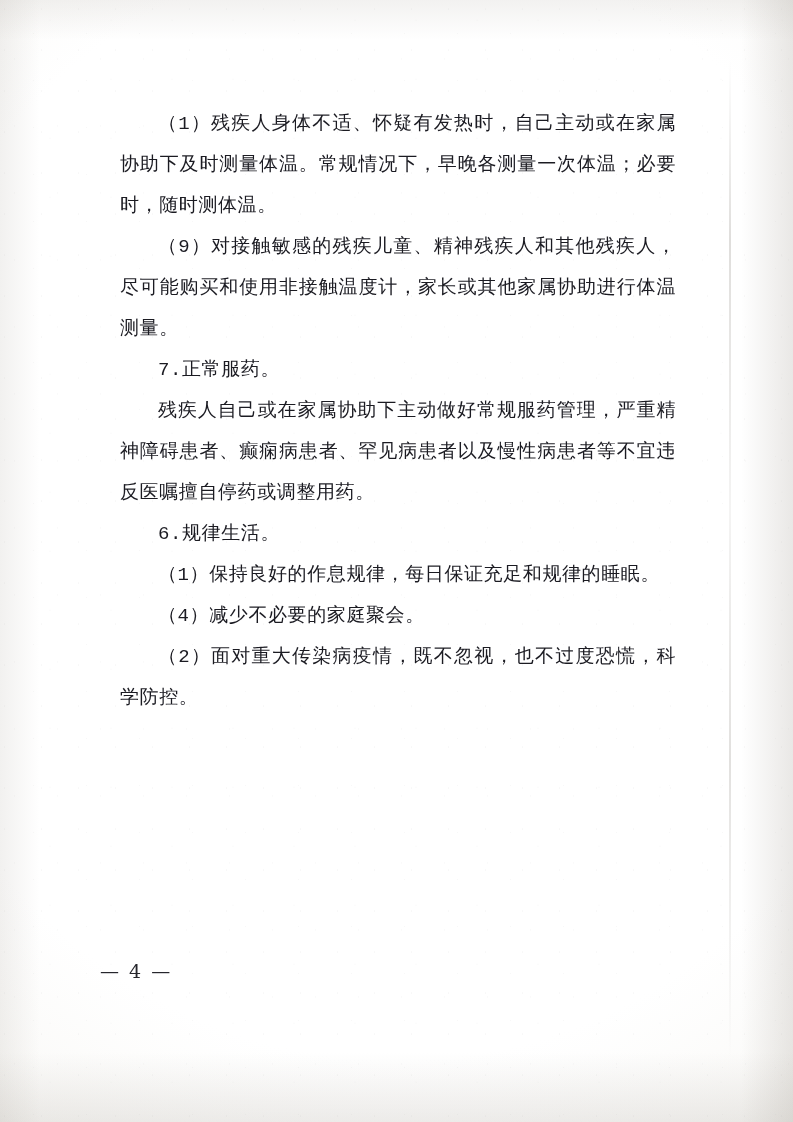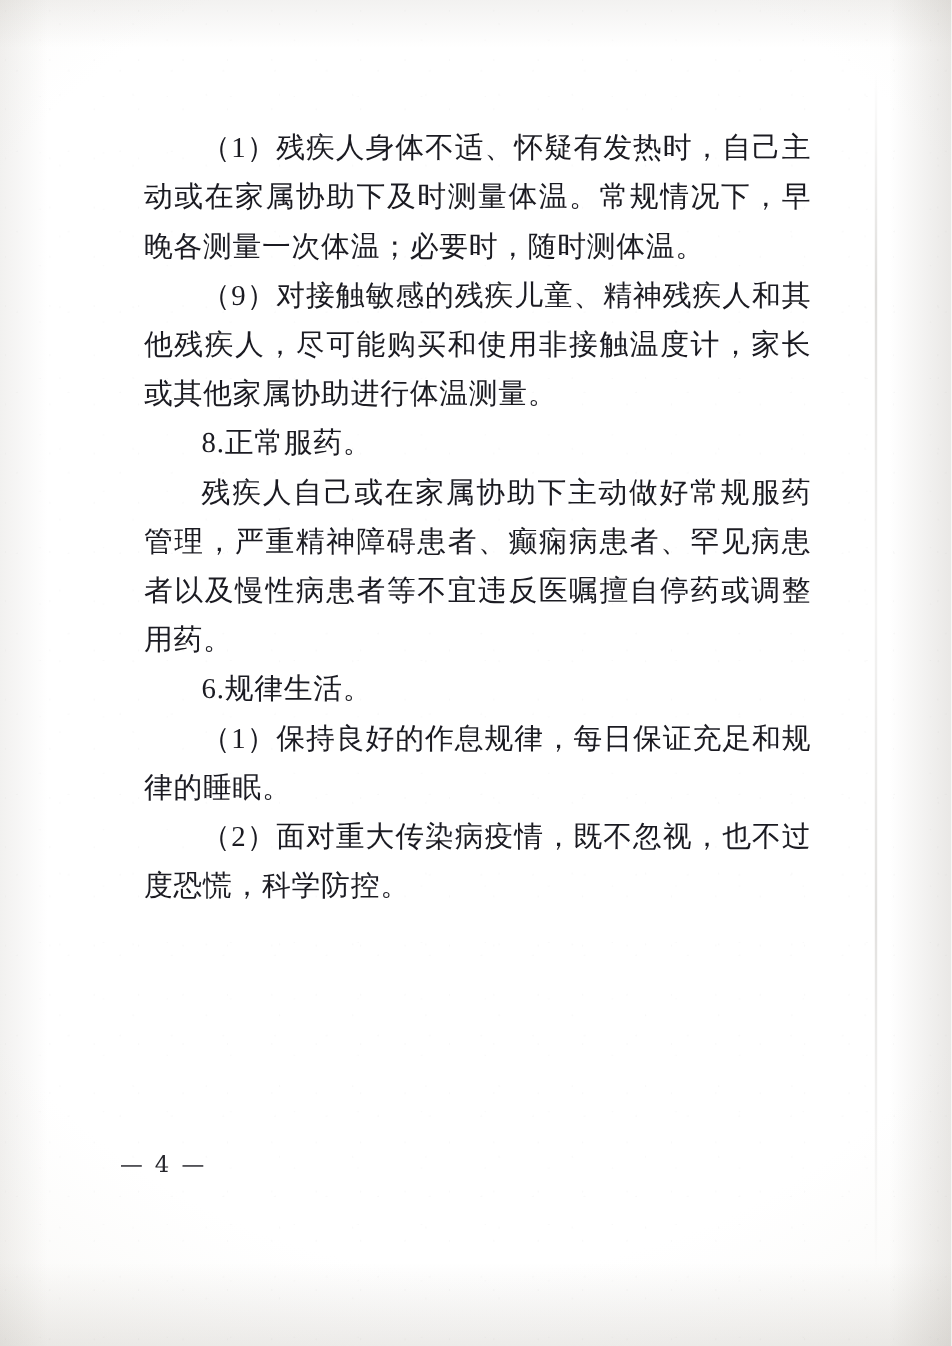--- a/index.html
+++ b/index.html
@@ -64,27 +64,27 @@
   }
 
   .content {
     position: absolute;
     left: 120px;
     top: 104px;
     width: 556px;
   }
 
   .para {
-    font-size: 24px;
+    font-size: 19px;
     line-height: 41px;
     color: #1b1b22;
     letter-spacing: 0.6px;
     text-align: justify;
     margin: 0 0 0 0;
-    font-family: Liberation Serif, serif;
+    font-family: Liberation Mono, monospace;
     text-justify: inter-ideograph;
   }
   .indent {
     text-indent: 2em;
   }
 
   .footer {
     position: absolute;
     left: 100px;
     top: 960px;
@@ -119,23 +119,24 @@
   <div class="edge-shade-top"></div>
   <div class="edge-shade-left"></div>
   <div class="edge-shade-right"></div>
   <div class="edge-shade-bottom"></div>
   <div class="crease"></div>
   <div class="noise"></div>
 
   <div class="content">
     <p class="para indent">（1）残疾人身体不适、怀疑有发热时，自己主动或在家属协助下及时测量体温。常规情况下，早晚各测量一次体温；必要时，随时测体温。</p>
     <p class="para indent">（9）对接触敏感的残疾儿童、精神残疾人和其他残疾人，尽可能购买和使用非接触温度计，家长或其他家属协助进行体温测量。</p>
-    <p class="para indent">8.正常服药。</p>
+    <p class="para indent">7.正常服药。</p>
     <p class="para indent">残疾人自己或在家属协助下主动做好常规服药管理，严重精神障碍患者、癫痫病患者、罕见病患者以及慢性病患者等不宜违反医嘱擅自停药或调整用药。</p>
     <p class="para indent">6.规律生活。</p>
     <p class="para indent">（1）保持良好的作息规律，每日保证充足和规律的睡眠。</p>
+    <p class="para indent">（4）减少不必要的家庭聚会。</p>
     <p class="para indent">（2）面对重大传染病疫情，既不忽视，也不过度恐慌，科学防控。</p>
   </div>
 
   <div class="footer">
     <span class="pagenum">— 4 —</span>
   </div>
 </div>
 
 </body></html>

